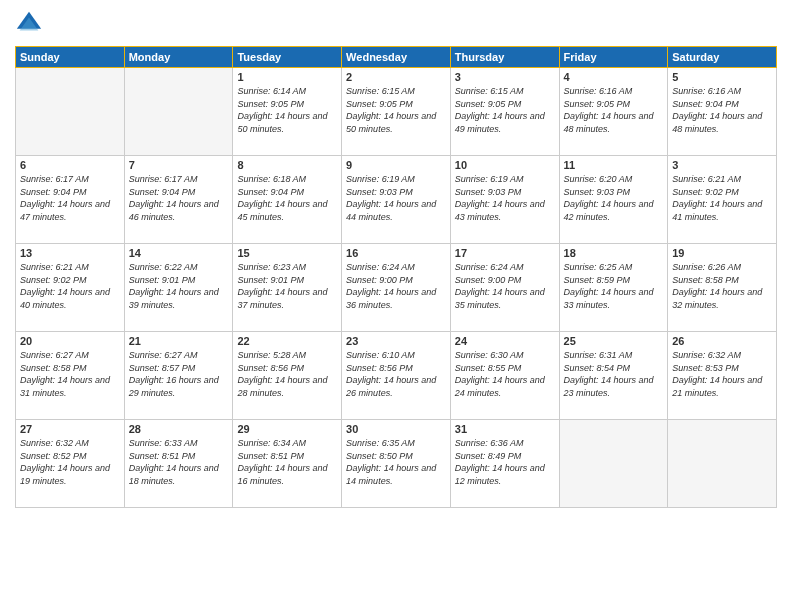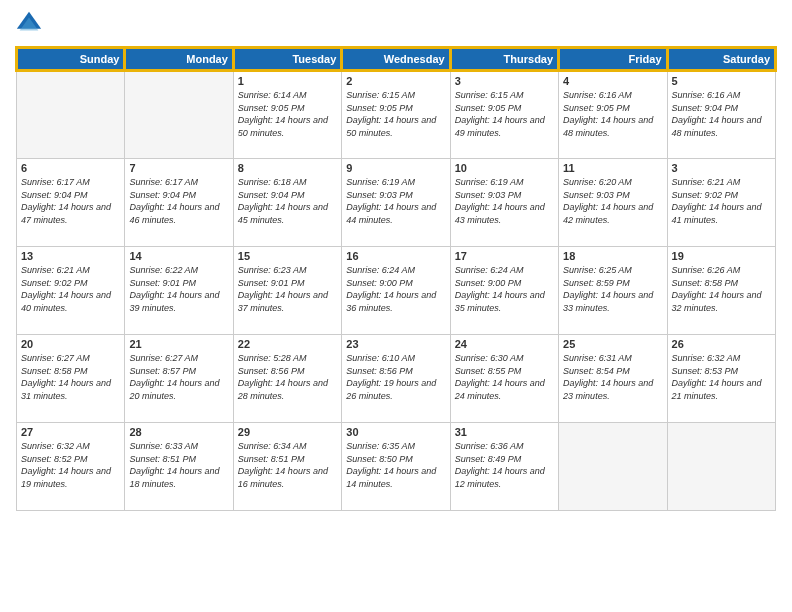--- a/index.html
+++ b/index.html
@@ -62,22 +62,22 @@
       width: 100%;
       border-collapse: collapse;
       table-layout: fixed;
     }
     .calendar th {
       background: #1a6ab1;
       color: #fff;
       font-size: 11px;
       font-weight: bold;
       padding: 4px 4px;
-      border: 3px solid #eab308;
-      text-align: right;
+      border: 1px solid #eab308;
+      text-align: left;
     }
     .calendar td {
       border: 1px solid #ccc;
       vertical-align: top;
       padding: 3px 4px;
       font-size: 9px;
       color: #333;
       height: 88px;
     }
     .day-num {
@@ -211,29 +211,29 @@
             <div class="cell-content"><span>Sunrise: 6:26 AM</span><br><span>Sunset: 8:58 PM</span><br><span>Daylight: 14 hours and 32 minutes.</span></div>
           </td>
         </tr>
         <tr>
           <td>
             <div class="day-num">20</div>
             <div class="cell-content"><span>Sunrise: 6:27 AM</span><br><span>Sunset: 8:58 PM</span><br><span>Daylight: 14 hours and 31 minutes.</span></div>
           </td>
           <td>
             <div class="day-num">21</div>
-            <div class="cell-content"><span>Sunrise: 6:27 AM</span><br><span>Sunset: 8:57 PM</span><br><span>Daylight: 14 hours and 20 minutes.</span></div>
+            <div class="cell-content"><span>Sunrise: 6:27 AM</span><br><span>Sunset: 8:57 PM</span><br><span>Daylight: 16 hours and 29 minutes.</span></div>
           </td>
           <td>
             <div class="day-num">22</div>
             <div class="cell-content"><span>Sunrise: 5:28 AM</span><br><span>Sunset: 8:56 PM</span><br><span>Daylight: 14 hours and 28 minutes.</span></div>
           </td>
           <td>
             <div class="day-num">23</div>
-            <div class="cell-content"><span>Sunrise: 6:10 AM</span><br><span>Sunset: 8:56 PM</span><br><span>Daylight: 19 hours and 26 minutes.</span></div>
+            <div class="cell-content"><span>Sunrise: 6:10 AM</span><br><span>Sunset: 8:56 PM</span><br><span>Daylight: 14 hours and 26 minutes.</span></div>
           </td>
           <td>
             <div class="day-num">24</div>
             <div class="cell-content"><span>Sunrise: 6:30 AM</span><br><span>Sunset: 8:55 PM</span><br><span>Daylight: 14 hours and 24 minutes.</span></div>
           </td>
           <td>
             <div class="day-num">25</div>
             <div class="cell-content"><span>Sunrise: 6:31 AM</span><br><span>Sunset: 8:54 PM</span><br><span>Daylight: 14 hours and 23 minutes.</span></div>
           </td>
           <td>

